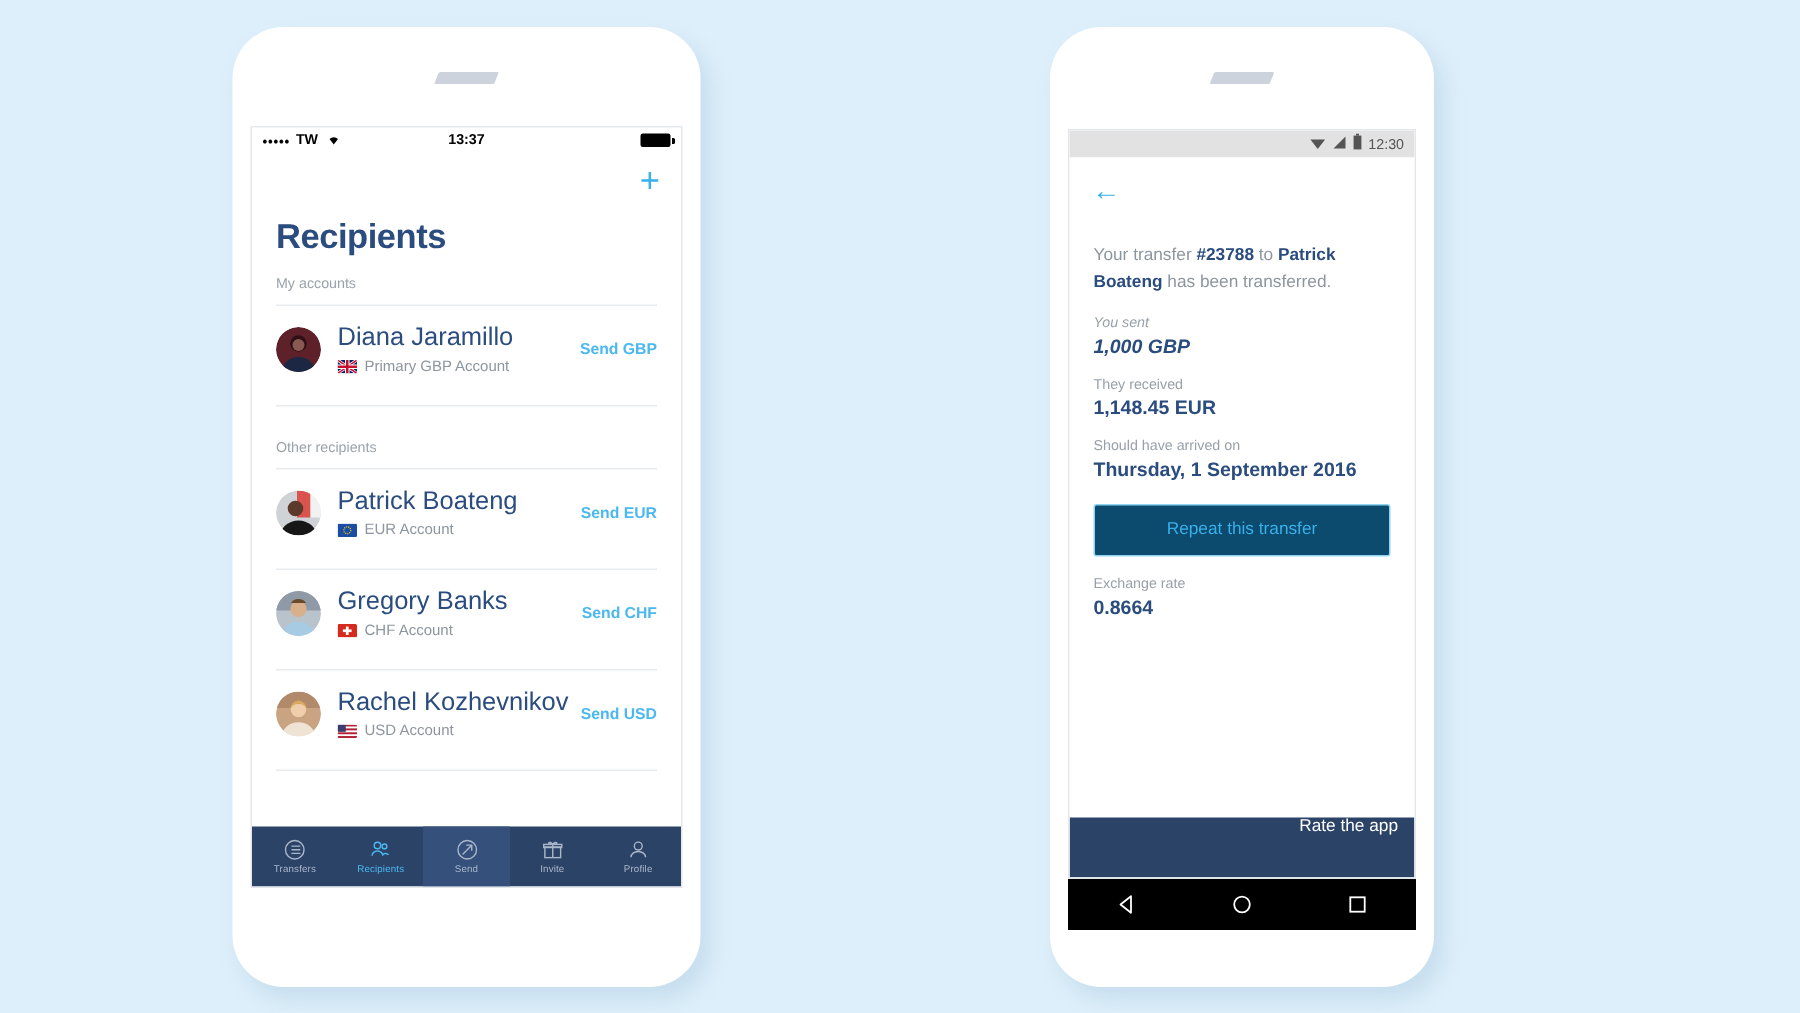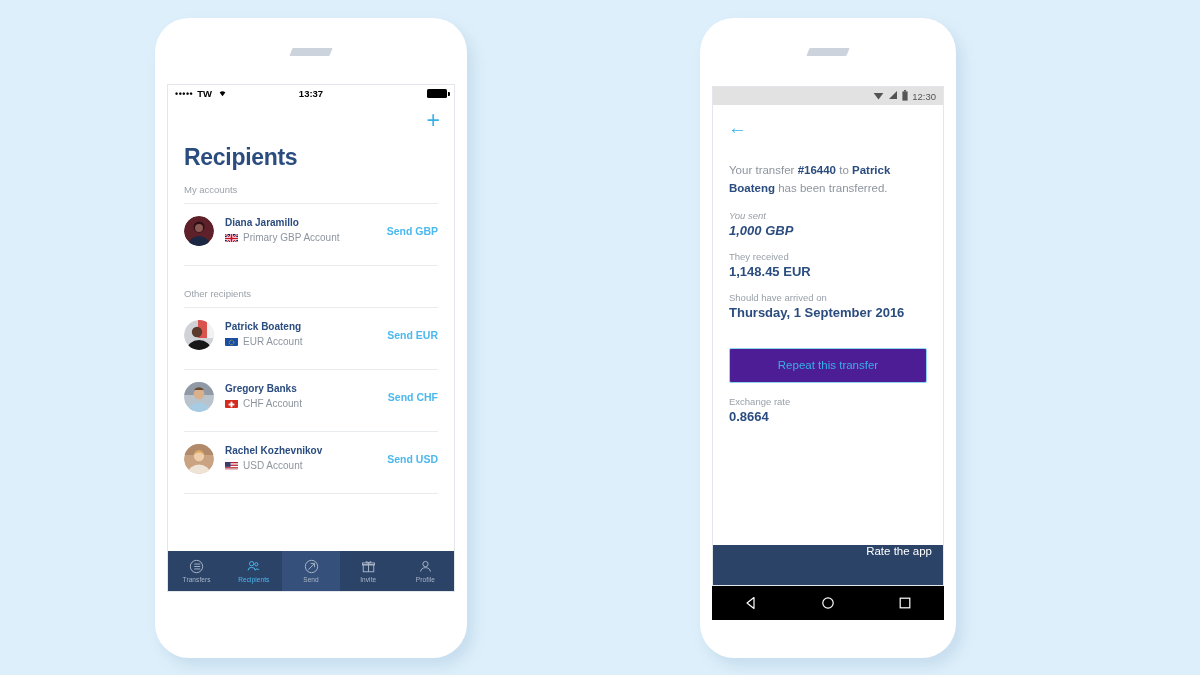--- a/index.html
+++ b/index.html
@@ -76,21 +76,21 @@
   .rec-row {
     display: flex; align-items: center;
     padding: 10px 16px; min-height: 53px; cursor: pointer;
   }
   .avatar {
     width: 30px; height: 30px; border-radius: 50%;
     flex: 0 0 30px; overflow: hidden; position: relative;
   }
   .rec-mid { margin-left: 11px; flex: 1; min-width: 0; }
   .rec-name {
-    font-size: 10px; font-weight: bold; color: #2b4c7e; line-height: 1.35;
+    font-size: 17px; font-weight: normal; color: #2b4c7e; line-height: 1.35;
   }
   .rec-sub {
     display: flex; align-items: center; gap: 5px;
     font-size: 10px; color: #8d959e; line-height: 1.4; margin-top: 1px;
   }
   .flag { width: 13px; height: 9px; flex: 0 0 13px; border-radius: 1px; overflow:hidden; }
   .send-link {
     font-size: 10.5px; font-weight: bold; color: #4bb8ef;
     white-space: nowrap; cursor: pointer;
   }
@@ -130,24 +130,24 @@
   .and-para {
     margin-top: 9px; font-size: 11.5px; line-height: 1.55; color: #8d959e;
   }
   .and-para b { color: #2b4c7e; font-weight: bold; }
 
   .kv { margin-top: 13px; }
   .kv-label { font-size: 9.5px; color: #98a0a9; }
   .kv-value { font-size: 13px; font-weight: bold; color: #2b4c7e; margin-top: 2px; }
 
   .repeat-btn {
-    margin-top: 28px; height: 35px; border: 1px solid #8fd4f0;
+    margin-top: 16px; height: 35px; border: 1px solid #8fd4f0;
     border-radius: 2px; display: flex; align-items: center;
     justify-content: center; font-size: 11.5px; color: #38b0ea;
-    background: #4c1d95; cursor: pointer; width: 100%;
+    background: #0c4a6e; cursor: pointer; width: 100%;
   }
 
   .rate-bar {
     position: absolute; left: 0; right: 0; bottom: 0; height: 40px;
     background: #2c4368; display: flex; align-items: flex-start;
     justify-content: flex-end; padding-right: 11px;
   }
   .rate-label { font-size: 11.5px; color: #ffffff; cursor: pointer; }
 
   .navbar {
@@ -373,21 +373,21 @@
         </svg>
       </span>
       <span>12:30</span>
     </div>
 
     <div class="and-body">
       <div class="back-arrow">←</div>
 
       <div class="and-content">
 
-        <div class="and-para"><span>Your transfer </span><b>#16440</b><span> to </span><b>Patrick Boateng</b><span> has been transferred.</span></div>
+        <div class="and-para"><span>Your transfer </span><b>#23788</b><span> to </span><b>Patrick Boateng</b><span> has been transferred.</span></div>
 
         <div class="kv" style="margin-top:12px;font-style:italic;">
           <div class="kv-label">You sent</div>
           <div class="kv-value">1,000 GBP</div>
         </div>
         <div class="kv">
           <div class="kv-label">They received</div>
           <div class="kv-value">1,148.45 EUR</div>
         </div>
         <div class="kv">

